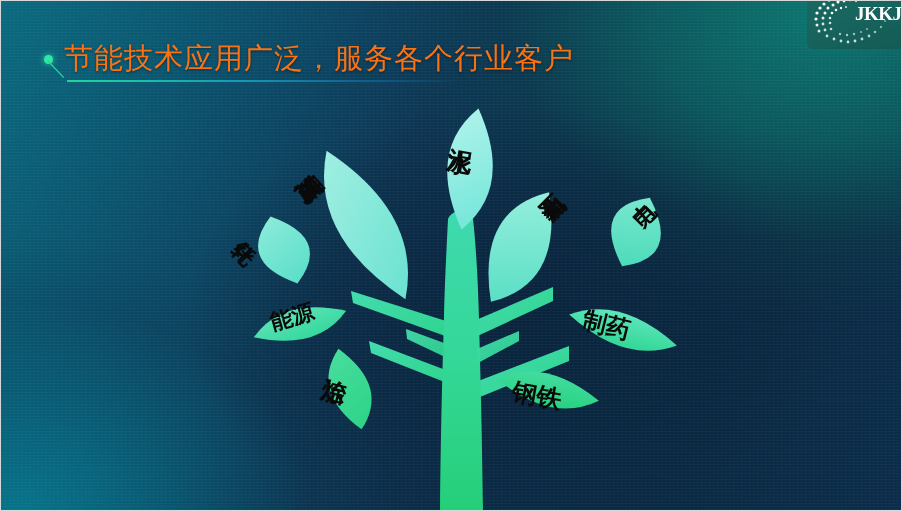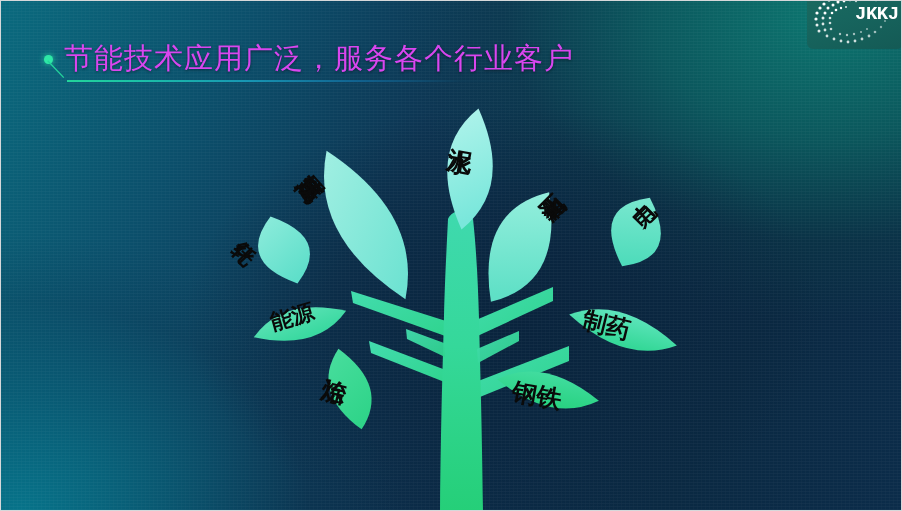--- a/index.html
+++ b/index.html
@@ -35,21 +35,21 @@
     position:absolute;inset:0;opacity:.055;
     background-image:
       repeating-linear-gradient(0deg, rgba(255,255,255,.55) 0 1px, rgba(0,0,0,0) 1px 3px),
       repeating-linear-gradient(90deg, rgba(255,255,255,.35) 0 1px, rgba(0,0,0,0) 1px 4px);
   }
 
   
   .title{
     position:absolute;left:63px;top:40px;
     font-size:29px;line-height:34px;
-    color:#d946ef;letter-spacing:1px;
+    color:#f97316;letter-spacing:1px;
     white-space:nowrap;
     text-shadow:0 1px 3px rgba(0,0,0,.45);
   }
   .title-dot{
     position:absolute;left:43px;top:54px;
     width:9px;height:9px;border-radius:50%;
     background:#2ee8a6;
     box-shadow:0 0 6px rgba(46,232,166,.85);
   }
   .title-hook{
@@ -70,21 +70,21 @@
     width:96px;height:62px;
     background:linear-gradient(160deg,#1b6b60 0%,#17655e 45%,#145a55 100%);
     border-radius:0 0 6px 6px;
     overflow:hidden;
   }
   .logo-svg{position:absolute;left:0;top:0;}
   .logo-word{
     position:absolute;left:48px;top:16px;
     color:#ffffff;font-size:19px;font-weight:bold;
     letter-spacing:-.5px;
-    font-family:Liberation Mono, monospace;
+    font-family:Liberation Serif, serif;
   }
 
   
   .tree{position:absolute;left:200px;top:90px;width:520px;height:421px;}
 
   
   .leaf-label{
     position:absolute;
     color:#0a0a0a;
     font-weight:bold;

